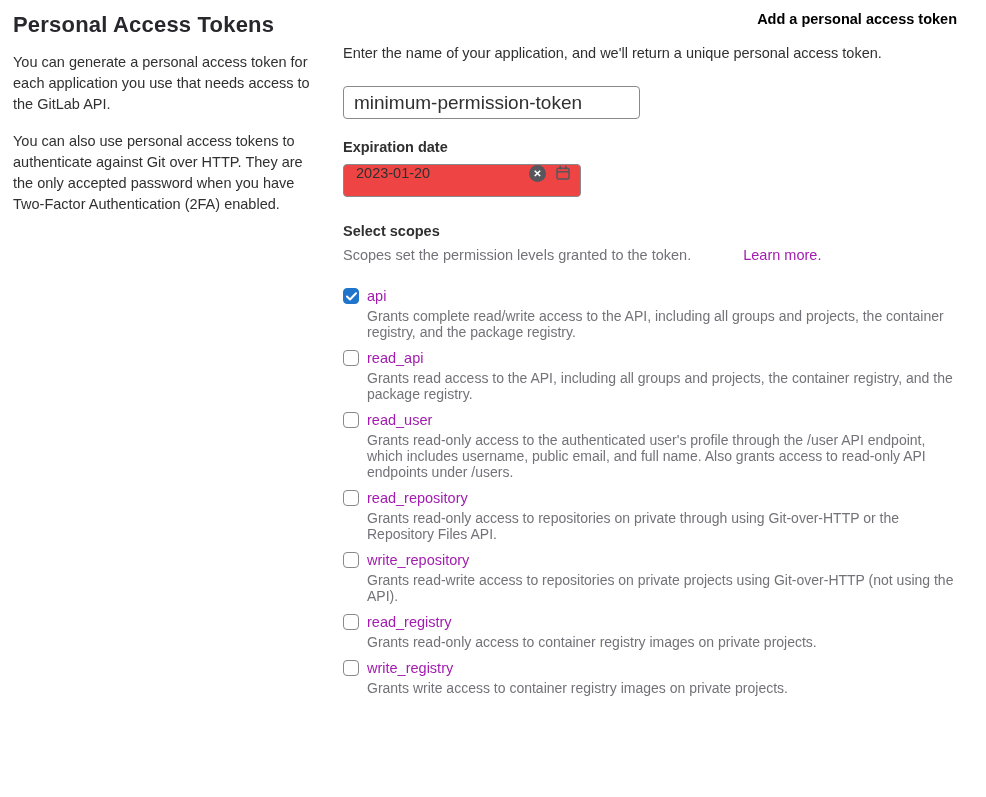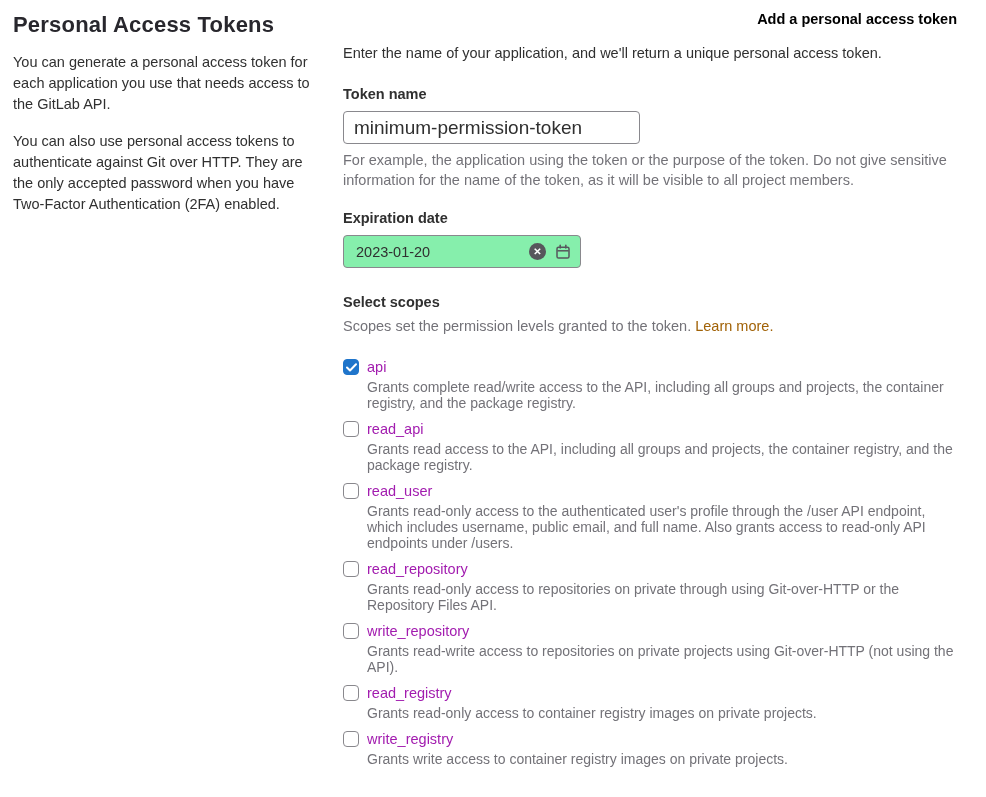--- a/index.html
+++ b/index.html
@@ -64,23 +64,22 @@
     line-height: 20px;
     margin-top: 6px;
   }
   .section-gap { margin-top: 20px; }
   
   .date-field {
     width: 238px;
     height: 33px;
     border: 1px solid #89888d;
     border-radius: 4px;
-    background: #86efac;
+    background: #ef4444;
     display: flex;
-    align-items: center;
     padding: 0 9px 0 12px;
     margin-bottom: 26px;
   }
   .date-value { flex: 1; color: #303030; }
   .clear-btn {
     width: 17px; height: 17px;
     border-radius: 50%;
     background: #57565c;
     color: #ffffff;
     display: inline-flex;
@@ -95,21 +94,21 @@
   }
   .cal-btn {
     background: none;
     border: none;
     cursor: pointer;
     display: inline-flex;
     padding: 0;
   }
   
   .scopes-help { color: #737278; line-height: 20px; margin: 6px 0 21px 0; }
-  .learn-more { color: #a16207; text-decoration: none; cursor: pointer; }
+  .learn-more { color: #a21caf; text-decoration: none; cursor: pointer; margin-left: 48px; }
   .scope-row {
     display: flex;
     align-items: flex-start;
     margin-bottom: 8px;
   }
   .checkbox {
     width: 16px; height: 16px;
     flex: 0 0 16px;
     border: 1px solid #89888d;
     border-radius: 4px;
@@ -143,23 +142,21 @@
   <div class="left-col">
     <h1 class="page-title">Personal Access Tokens</h1>
     <p class="intro-p">You can generate a personal access token for each application you use that needs access to the GitLab API.</p>
     <p class="intro-p">You can also use personal access tokens to authenticate against Git over HTTP. They are the only accepted password when you have Two-Factor Authentication (2FA) enabled.</p>
   </div>
 
   <div class="right-col">
     <h5 class="form-heading">Add a personal access token</h5>
     <p class="form-desc">Enter the name of your application, and we'll return a unique personal access token.</p>
 
-    <label class="field-label">Token name</label>
     <input class="text-input" type="text" value="minimum-permission-token" style="">
-    <p class="help-text">For example, the application using the token or the purpose of the token. Do not give sensitive information for the name of the token, as it will be visible to all project members.</p>
 
     <label class="field-label section-gap">Expiration date</label>
     <div class="date-field">
       <span class="date-value">2023-01-20</span>
       <button class="clear-btn">✕</button>
       <button class="cal-btn">
         <svg width="16" height="16" viewBox="0 0 16 16" fill="none">
           <rect x="2" y="3.2" width="12" height="10.8" rx="1.6" stroke="#57565c" stroke-width="1.5"></rect>
           <line x1="2.4" y1="6.8" x2="13.6" y2="6.8" stroke="#57565c" stroke-width="1.5"></line>
           <line x1="5.2" y1="1.2" x2="5.2" y2="4" stroke="#57565c" stroke-width="1.5" stroke-linecap="round"></line>

